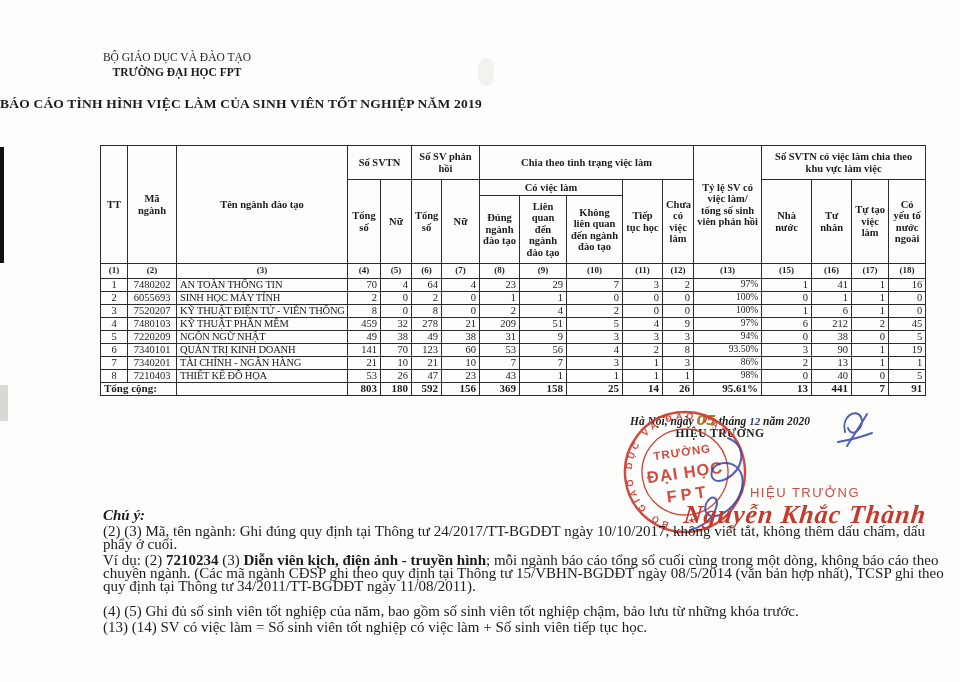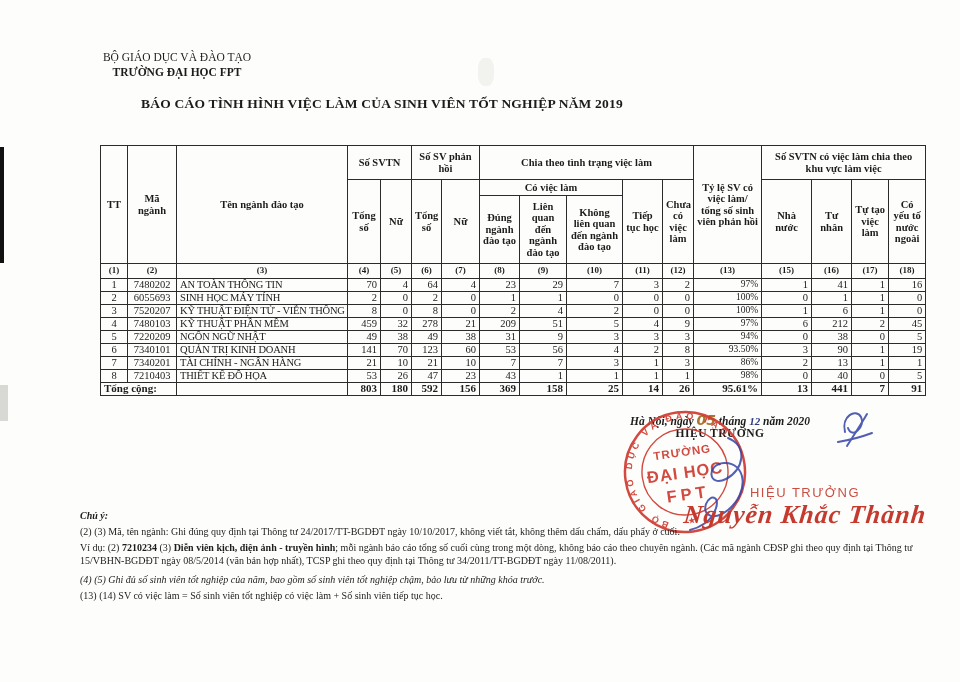--- a/index.html
+++ b/index.html
@@ -10,21 +10,21 @@
     font-family:"Liberation Serif", serif;
     color:#1c1c1c;
   }
   
   .scan-bar-dark { position:absolute; left:0; top:147px; width:4px; height:116px; background:#111; }
   .scan-bar-light { position:absolute; left:0; top:385px; width:8px; height:36px; background:#d8d8d4; }
   .scan-smudge { position:absolute; left:478px; top:58px; width:16px; height:28px; background:#ececea; border-radius:40%; opacity:.7; }
 
   .org-block { position:absolute; left:62px; top:50px; width:230px; text-align:center; font-size:11.5px; line-height:15px; }
   .org-line2 { font-weight:bold; }
-  .doc-title { position:absolute; left:0; top:96px; width:764px; text-align:center; font-weight:bold; font-size:13.5px; letter-spacing:.2px; }
+  .doc-title { position:absolute; left:0; top:96px; width:764px; text-align:left; font-weight:bold; font-size:13.5px; letter-spacing:.2px; }
 
   
   table.report {
     position:absolute; left:100px; top:145px; width:825px;
     border-collapse:collapse; table-layout:fixed;
   }
   .report th, .report td {
     border:1px solid #2b2b2b; padding:0 3px; overflow:hidden;
     font-size:10.5px; line-height:11.5px; vertical-align:middle;
   }
@@ -59,25 +59,25 @@
     font-family:"Liberation Sans", sans-serif; font-size:13px; letter-spacing:1.5px;
     color:var(--sig-red); opacity:.9;
   }
   .sig-name-red {
     position:absolute; left:660px; top:500px; width:290px; text-align:center;
     font-style:italic; font-weight:bold; font-size:26px; letter-spacing:1px;
     color:var(--sig-red); transform:skewX(-6deg);
   }
 
   
-  .notes { position:absolute; left:80px; top:509px; width:848px; font-size:10px; line-height:13px; }
+  .notes { position:absolute; left:103px; top:509px; width:848px; font-size:15px; line-height:13px; }
   .note-head { font-weight:bold; font-style:italic; margin-bottom:3px; }
   .note-line { margin-bottom:3px; }
   .note-line b { font-weight:bold; }
-  .note-gap { margin-top:6px;font-style:italic; }
+  .note-gap { margin-top:12px; }
 </style>
 </head>
 <body>
 
 <div class="scan-bar-dark"></div>
 <div class="scan-bar-light"></div>
 <div class="scan-smudge"></div>
 
 <div class="org-block">
   <div>BỘ GIÁO DỤC VÀ ĐÀO TẠO</div>

